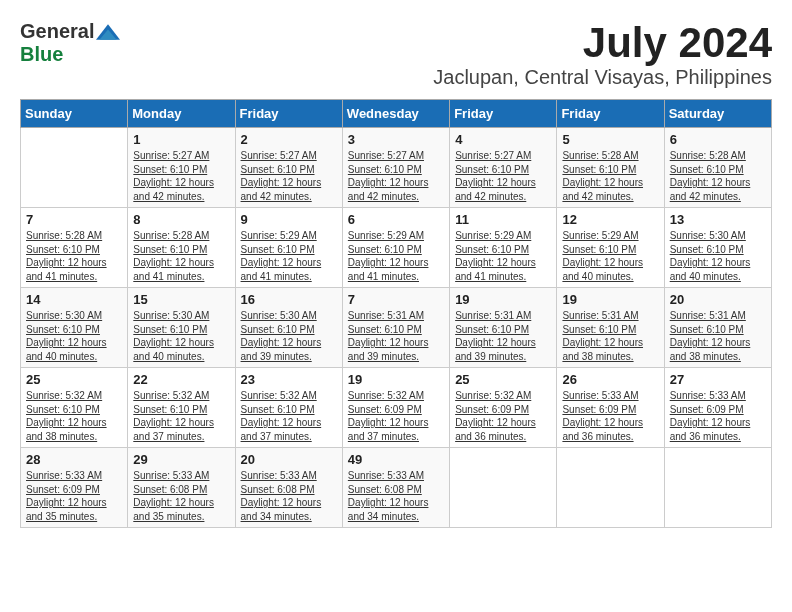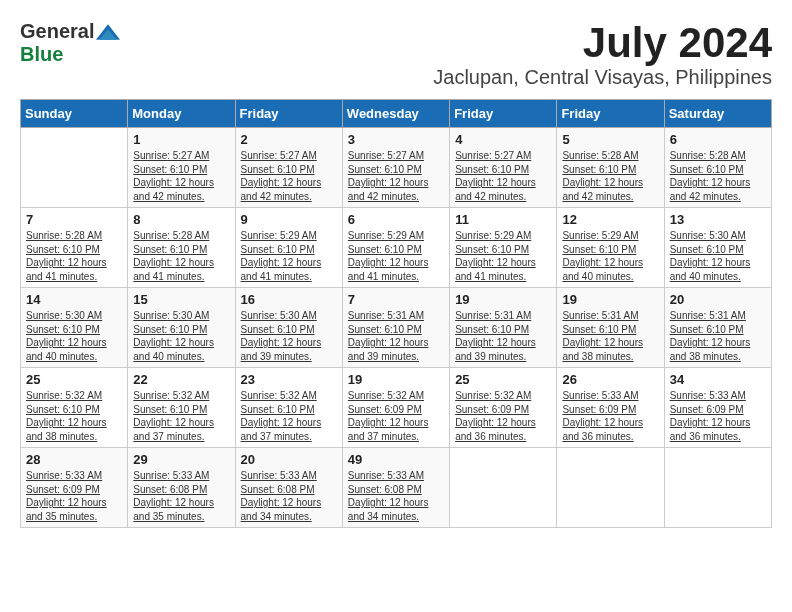--- a/index.html
+++ b/index.html
@@ -316,21 +316,21 @@
 and 36 minutes.</div>
         </td>
         <td>
           <span class="day-number">26</span>
           <div class="day-info" style="white-space: pre-line;">Sunrise: 5:33 AM
 Sunset: 6:09 PM
 Daylight: 12 hours
 and 36 minutes.</div>
         </td>
         <td>
-          <span class="day-number">34</span>
+          <span class="day-number">27</span>
           <div class="day-info" style="white-space: pre-line;">Sunrise: 5:33 AM
 Sunset: 6:09 PM
 Daylight: 12 hours
 and 36 minutes.</div>
         </td>
       </tr>
       <tr>
         <td>
           <span class="day-number">28</span>
           <div class="day-info" style="white-space: pre-line;">Sunrise: 5:33 AM

